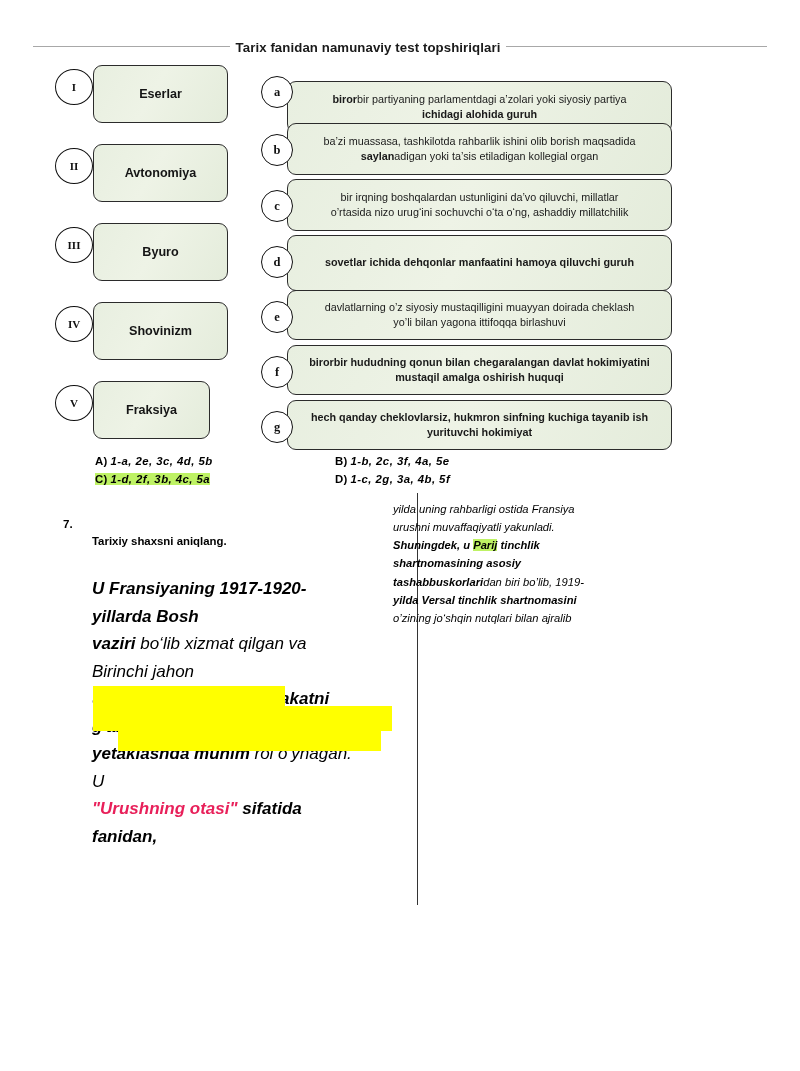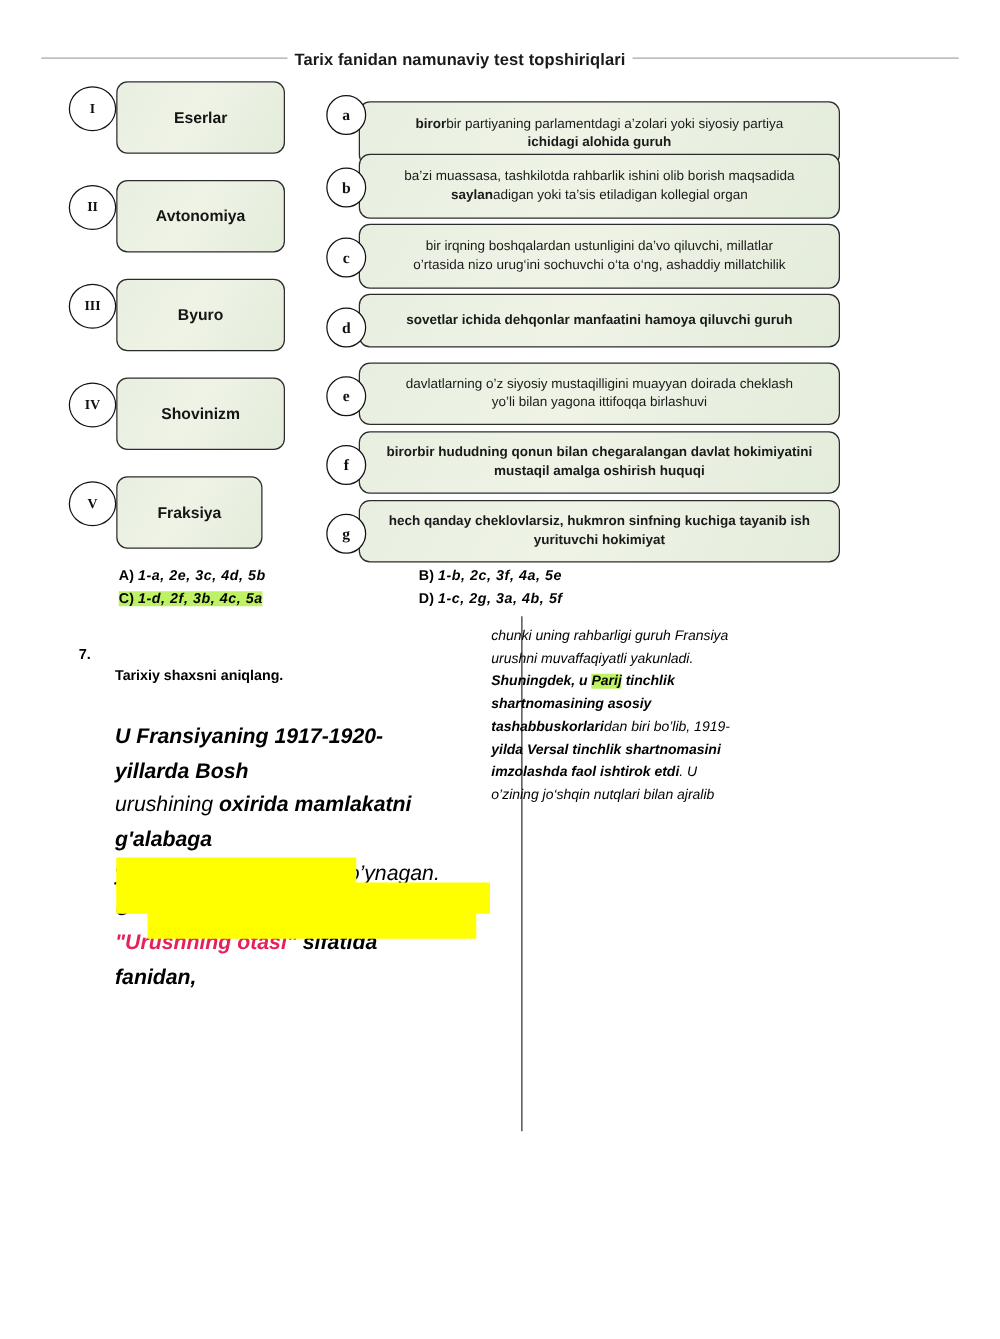--- a/index.html
+++ b/index.html
@@ -261,21 +261,21 @@
     <div class="gbox" style="left:287px; top:119px; width:385px; height:52px;align-items:center;">
       <div class="defn">
         <div><span>bir irqning boshqalardan ustunligini da’vo qiluvchi, millatlar</span></div>
         <div><span>o’rtasida nizo urug‘ini sochuvchi o‘ta o‘ng, ashaddiy millatchilik</span></div>
       </div>
     </div>
 
     <div class="circle letter" style="left:261px; top:186px;">
         <span>d</span>
       </div>
-    <div class="gbox" style="left:287px; top:175px; width:385px; height:43px;">
+    <div class="gbox" style="left:287px; top:175px; width:385px; height:56px;">
       <div class="defn">
         <div><b>sovetlar ichida dehqonlar manfaatini hamoya qiluvchi guruh</b></div>
       </div>
     </div>
 
     <div class="circle letter" style="left:261px; top:241px;">
         <span>e</span>
       </div>
     <div class="gbox" style="left:287px; top:230px; width:385px; height:50px;">
       <div class="defn">
@@ -321,32 +321,32 @@
     <span class="optkey">D)</span><span class="optval">1-c,  2g,  3a,  4b,  5f</span>
   </div>
 </div>
 
 <div id="q7">
   <div id="q7-number">7.</div>
   <div id="q7-prompt">Tarixiy shaxsni aniqlang.</div>
   <div id="q7-divider"></div>
   <div id="q7-col-left">
       <div><b>U Fransiyaning 1917-1920-yillarda Bosh</b></div>
+      <div><b>vaziri</b><span> bo‘lib xizmat qilgan va Birinchi jahon</span></div>
       <div><span>urushining </span><b>oxirida mamlakatni g'alabaga</b></div>
       <div><b>yetaklashda muhim</b><span> rol o’ynagan. U</span></div>
       <div><b class="red-quote">"Urushning otasi"</b><b> sifatida fanidan,</b></div>
     </div>
   <div id="q7-col-right">
-      <div><span>chunki uning rahbarligi guruh Fransiya</span></div>
+      <div><span>yilda uning rahbarligi ostida Fransiya</span></div>
       <div><span>urushni muvaffaqiyatli yakunladi.</span></div>
       <div><b>Shuningdek, u </b><b class="hl">Parij</b><b> tinchlik</b></div>
       <div><b>shartnomasining asosiy</b></div>
       <div><b>tashabbuskorlari</b><span>dan biri bo’lib, 1919-</span></div>
       <div><b>yilda Versal tinchlik shartnomasini</b></div>
-      <div><b>imzolashda faol ishtirok etdi</b><span>. U</span></div>
       <div><span>o’zining jo‘shqin nutqlari bilan ajralib</span></div>
     </div>
 </div>
 
 <div id="redaction">
     <div class="ybar" style="left: 93px; top: 686px; width: 192px; height: 25px;"></div>
     <div class="ybar" style="left: 93px; top: 706px; width: 299px; height: 25px;"></div>
     <div class="ybar" style="left: 118px; top: 726px; width: 263px; height: 25px;"></div>
   </div>
 

